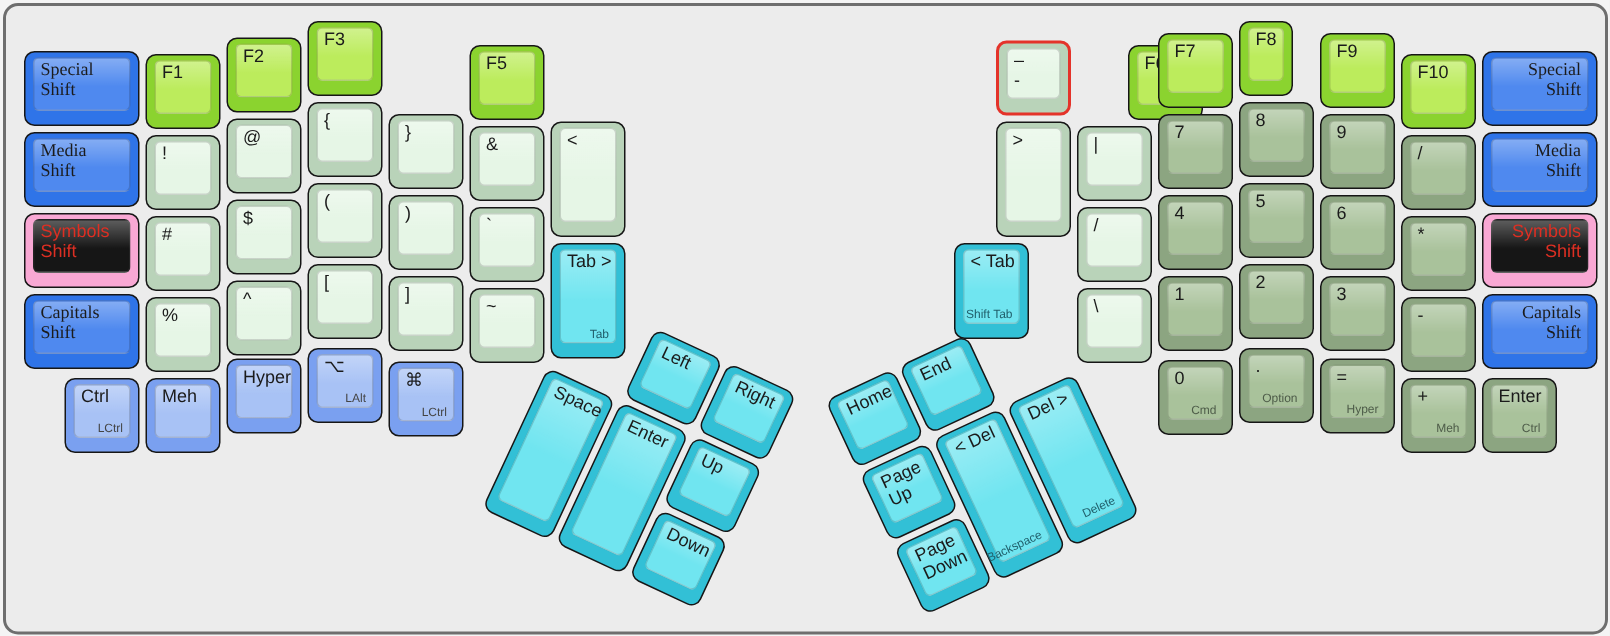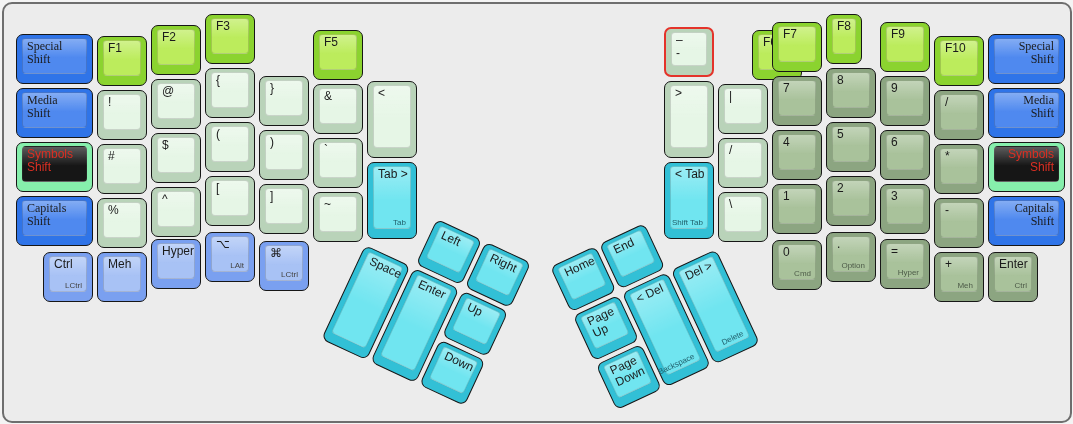--- a/index.html
+++ b/index.html
@@ -12,21 +12,21 @@
        border:1px solid rgba(0,0,0,0.15);
        background-image:linear-gradient(180deg,rgba(255,255,255,0.30),rgba(255,255,255,0) 55%);}
   .key .labels{position:absolute;top:1px;left:4px;right:4px;font-size:12px;line-height:13px;
        color:#1b1b1b;white-space:pre;}
   .key .labels.right{text-align:right;}
   .key .sub{position:absolute;bottom:1px;right:4px;font-size:8px;color:#444;}
   .key.selected{border:2px solid #e4332a;}
   
   .key.blue{background:#2f74e8;}      .key.blue .face{background-color:#4f89ef;font-family:Liberation Serif, serif;}
   .key.lightblue{background:#7aa0f0;} .key.lightblue .face{background-color:#a8c2f5;}
-  .key.black{background:#86efac;}     .key.black .face{background-color:#161616;border-color:rgba(255,255,255,0.06);}
+  .key.black{background:#f9a8d4;}     .key.black .face{background-color:#161616;border-color:rgba(255,255,255,0.06);}
   .key.black .labels{color:#dc2f23;}
   .key.green{background:#8bd32f;}     .key.green .face{background-color:#bcec5c;}
   .key.red{background:#e53935;}       .key.red .face{background-color:#f2625e;}
   .key.pale{background:#b9d3b9;}      .key.pale .face{background-color:#e6f6e6;}
   .key.sage{background:#8ca581;}      .key.sage .face{background-color:#a9c29b;}
   .key.sage .sub{color:#4e5c49;}
   .key.cyan{background:#32c0d6;}      .key.cyan .face{background-color:#70e5f0;}
   .key.cyan .sub{color:#21606c;}
   .cluster{position:absolute;width:162px;height:162px;transform-origin:0 0;}
 </style>
@@ -192,21 +192,21 @@
       <div class="key pale selected" style="left: 660px; top: 23px; width: 50px; height: 50px;">
         <div class="face">
           <div class="labels"><div class="line">–</div><div class="line">-</div></div>
         </div>
       </div>
       <div class="key pale" style="left: 660px; top: 77px; width: 50px; height: 77px;">
         <div class="face">
           <div class="labels"><div class="line">&gt;</div></div>
         </div>
       </div>
-      <div class="key cyan" style="left: 660px; top: 158px; width: 50px; height: 77px;">
+      <div class="key cyan" style="left: 632px; top: 158px; width: 50px; height: 64px;">
         <div class="face">
           <div class="labels"><div class="line">&lt; Tab</div></div>
           <div class="sub">Shift Tab</div>
         </div>
       </div>
       <div class="key green" style="left: 748px; top: 26px; width: 50px; height: 50px;">
         <div class="face">
           <div class="labels"><div class="line">F6</div></div>
         </div>
       </div>

